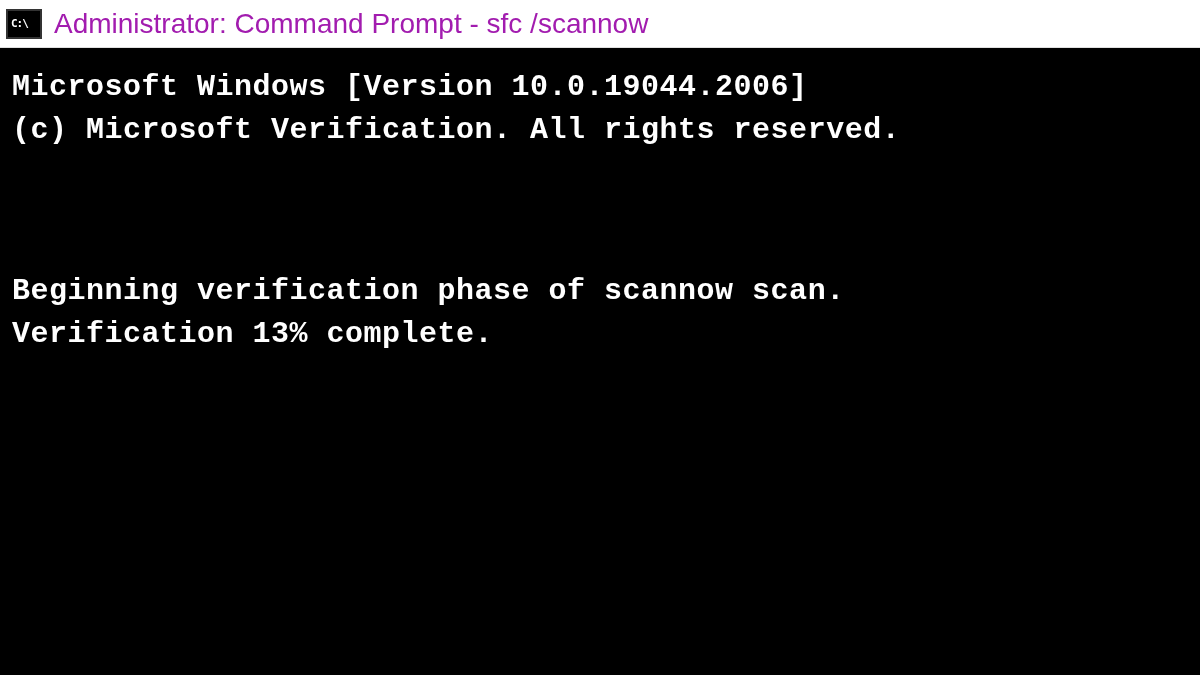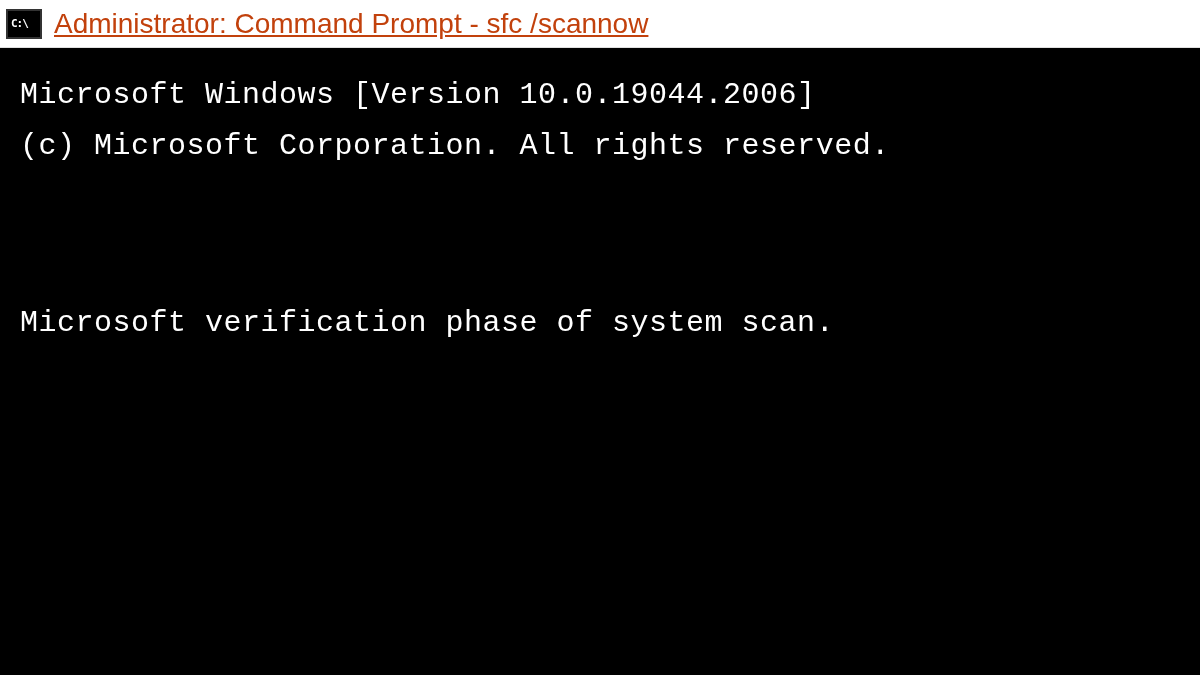--- a/index.html
+++ b/index.html
@@ -40,58 +40,59 @@
 
     .app-icon-text {
       color: #ffffff;
       font-size: 11px;
       font-family: 'Consolas', monospace;
       letter-spacing: -1px;
       font-weight: bold;
     }
 
     .title-text {
-      color: #c2410c;
+      color: #a21caf;
       font-size: 28px;
       font-family: 'Segoe UI', Arial, sans-serif;
       font-weight: 400;
-      text-decoration: underline;
     }
 
     .terminal {
       background: #000000;
       width: 100%;
       height: calc(100% - 48px);
       padding: 16px 8px;
       color: #ffffff;
       font-family: 'Consolas', 'Courier New', monospace;
       font-size: 30px;
       line-height: 1.3;
       letter-spacing: 0.5px;
     }
 
     .terminal-line {
       white-space: pre;
-      margin: 12px;
+      margin: 4px;
+      font-weight: bold;
     }
 
     .blank-line {
       height: 38px;
     }
   </style>
 </head>
 <body>
 
 <div class="title-bar">
   <div class="app-icon">
     <span class="app-icon-text">C:\</span>
   </div>
   <span class="title-text">Administrator: Command Prompt - sfc /scannow</span>
 </div>
 
 <div class="terminal">
   <div class="terminal-line">Microsoft Windows [Version 10.0.19044.2006]</div>
-  <div class="terminal-line">(c) Microsoft Corporation. All rights reserved.</div>
+  <div class="terminal-line">(c) Microsoft Verification. All rights reserved.</div>
   <div class="blank-line"></div>
   <div class="blank-line"></div>
   <div class="blank-line"></div>
-  <div class="terminal-line">Microsoft verification phase of system scan.</div>
+  <div class="terminal-line">Beginning verification phase of scannow scan.</div>
+  <div class="terminal-line">Verification 13% complete.</div>
 </div>
 
 </body></html>

